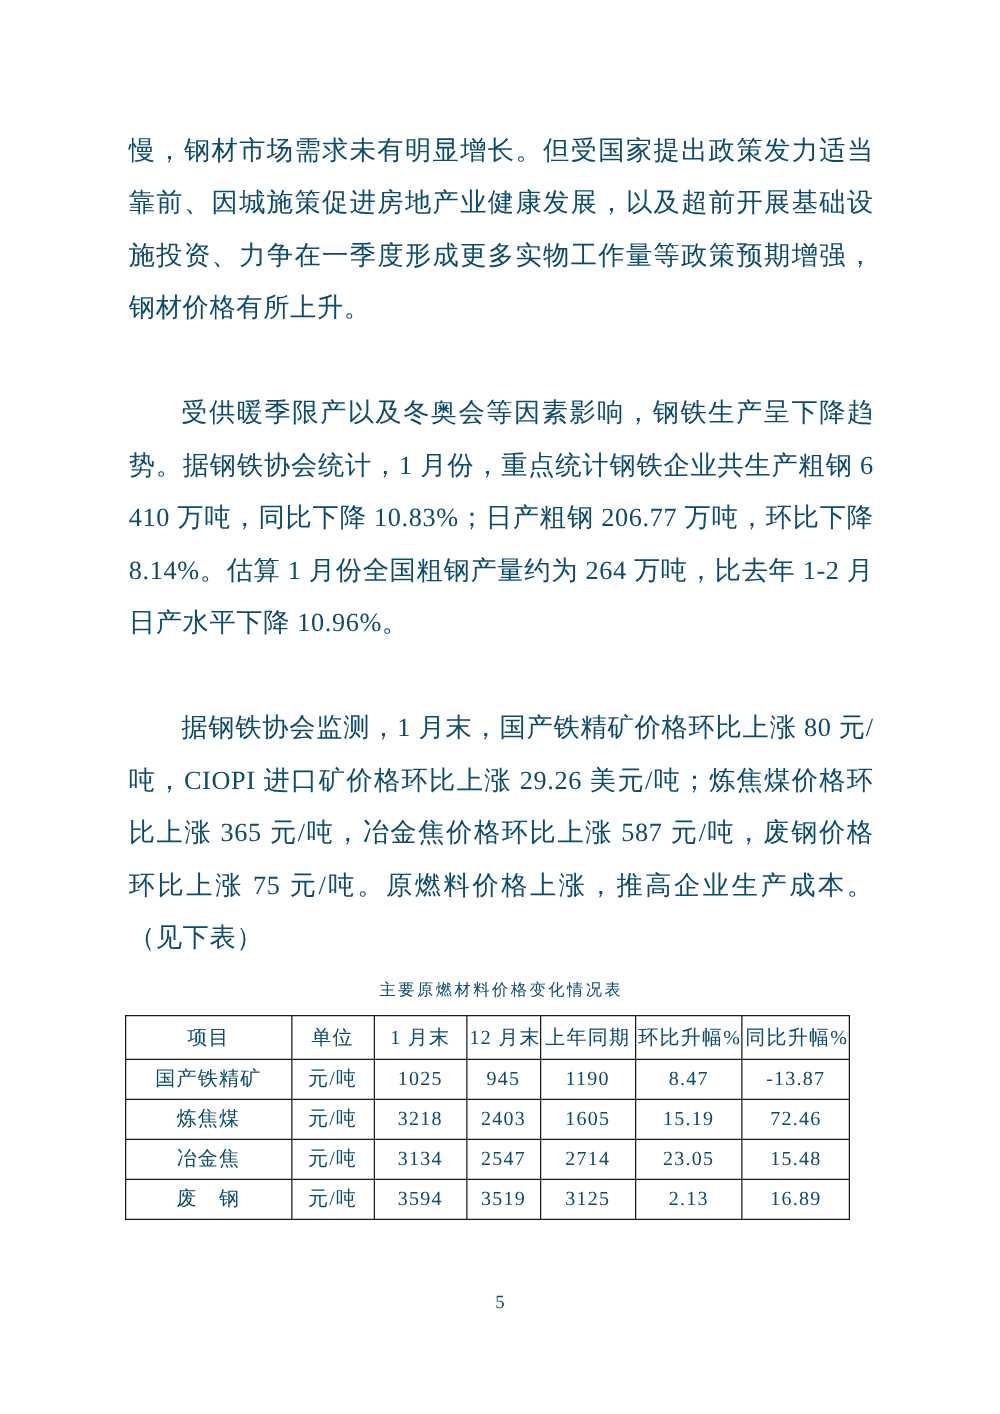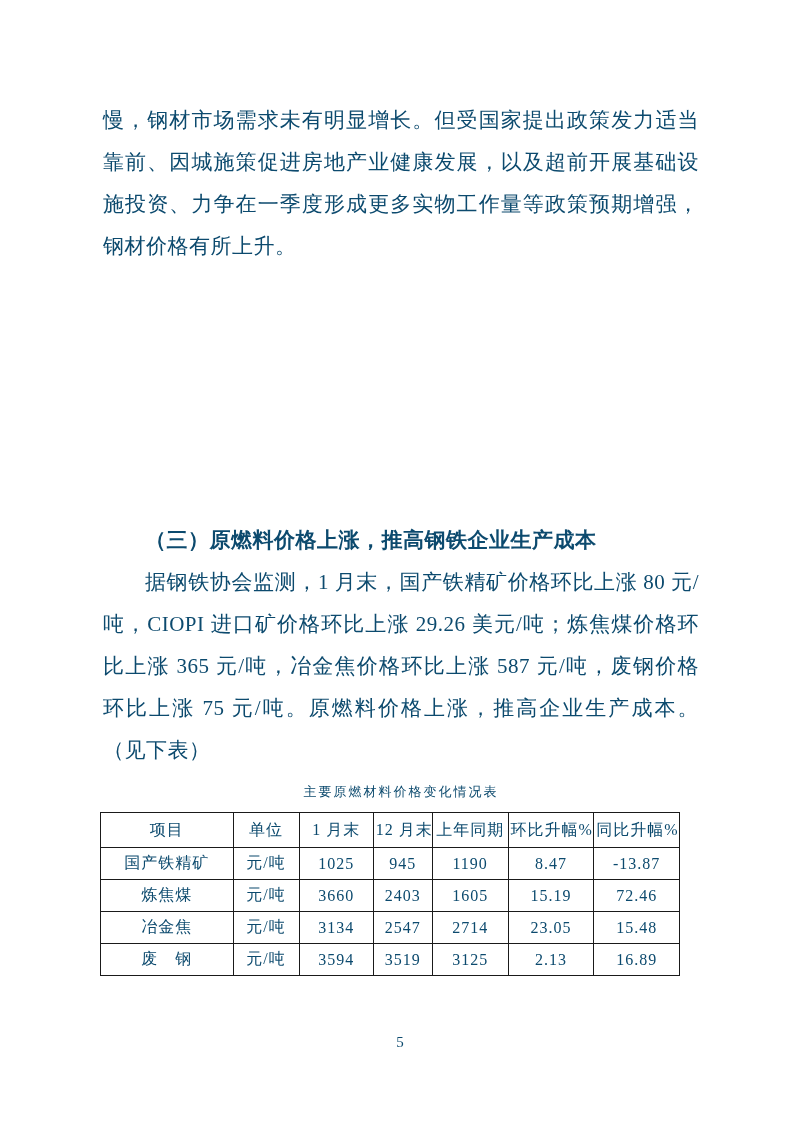--- a/index.html
+++ b/index.html
@@ -80,22 +80,22 @@
   }
 </style>
 </head>
 <body>
 
 <div class="page">
 
   <div class="tblock para-cont">慢，钢材市场需求未有明显增长。但受国家提出政策发力适当靠前、因城施策促进房地产业健康发展，以及超前开展基础设施投资、力争在一季度形成更多实物工作量等政策预期增强，钢材价格有所上升。</div>
 
 
+  <div class="tblock para2">受供暖季限产以及冬奥会等因素影响，钢铁生产呈下降趋势。据钢铁协会统计，1 月份，重点统计钢铁企业共生产粗钢 6410 万吨，同比下降 10.83%；日产粗钢 206.77 万吨，环比下降 8.14%。估算 1 月份全国粗钢产量约为 264 万吨，比去年 1-2 月日产水平下降 10.96%。</div>
 
-  <div class="tblock head3">（三）原燃料价格上涨，推高钢铁企业生产成本</div>
 
   <div class="tblock para3">据钢铁协会监测，1 月末，国产铁精矿价格环比上涨 80 元/吨，CIOPI 进口矿价格环比上涨 29.26 美元/吨；炼焦煤价格环比上涨 365 元/吨，冶金焦价格环比上涨 587 元/吨，废钢价格环比上涨 75 元/吨。原燃料价格上涨，推高企业生产成本。（见下表）</div>
 
   <div class="table-title">主要原燃材料价格变化情况表</div>
 
   <table class="price-table">
     <colgroup>
       <col style="width:22.9%">
       <col style="width:11.4%">
       <col style="width:12.8%">
@@ -119,21 +119,21 @@
         <td>元/吨</td>
         <td>1025</td>
         <td>945</td>
         <td>1190</td>
         <td>8.47</td>
         <td>-13.87</td>
       </tr>
       <tr class="row">
         <td>炼焦煤</td>
         <td>元/吨</td>
-        <td>3660</td>
+        <td>3218</td>
         <td>2403</td>
         <td>1605</td>
         <td>15.19</td>
         <td>72.46</td>
       </tr>
       <tr class="row">
         <td>冶金焦</td>
         <td>元/吨</td>
         <td>3134</td>
         <td>2547</td>

